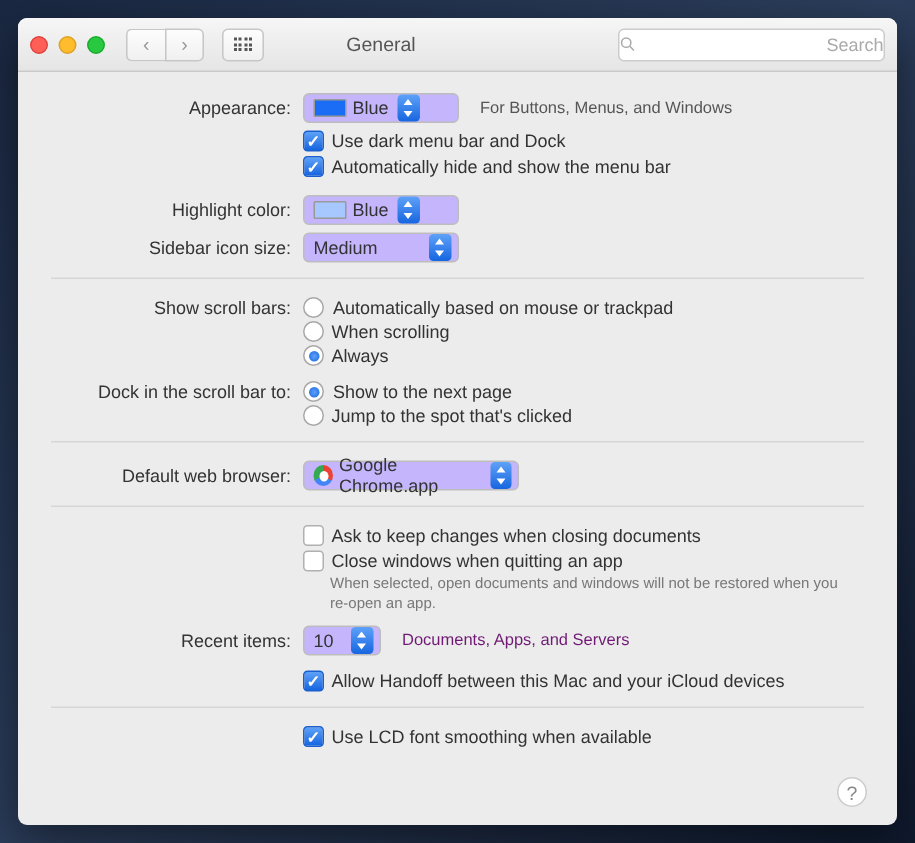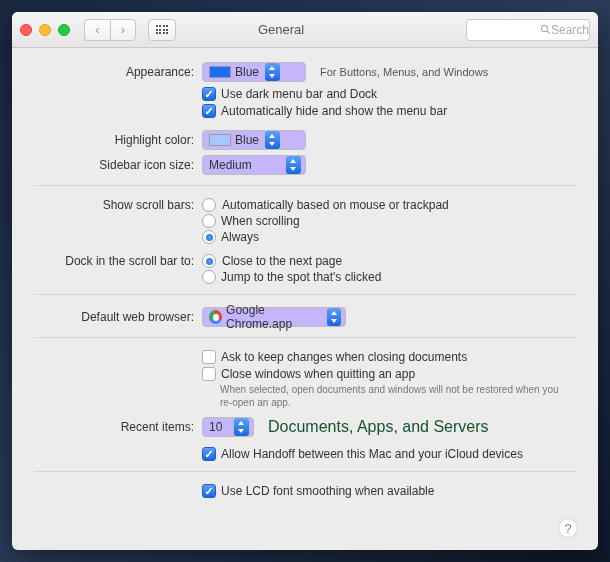--- a/index.html
+++ b/index.html
@@ -47,23 +47,23 @@
   width: 28px; height: 22px;
   background: linear-gradient(#fdfdfd,#f0f0f0);
   border: 1px solid #c7c7c7; border-radius: 4px;
   display: flex; align-items: center; justify-content: center;
   margin-left: 6px;
 }
 .gridicon { display: grid; grid-template-columns: repeat(4,2px); grid-template-rows: repeat(3,2px); gap: 1.5px; }
 .gridicon span { background: #555; width: 2px; height: 2px; }
 .title { flex: 1; text-align: center; font-size: 13px; color: #555; margin-left: -80px; }
 .search {
-  width: 124px; height: 22px;
+  width: 178px; height: 22px;
   background: #fff; border: 1px solid #ccc; border-radius: 4px;
-  display: flex; align-items: center; justify-content: flex-end;
+  display: flex; align-items: center; justify-content: space-between;
   color: #aaa; font-size: 12px; gap: 0;
 }
 .content { padding: 14px 22px 10px; font-size: 12px; }
 .row { display: flex; align-items: center; margin-bottom: 5px; }
 .lab { width: 168px; text-align: right; padding-right: 8px; color: #333; font-size: 12px; }
 .ctrl { display: flex; align-items: center; gap: 6px; }
 .select {
   height: 20px; background: #c4b5fd;
   border: 1px solid #bdbdbd; border-radius: 4px;
   display: flex; align-items: center; padding: 0 4px 0 6px;
@@ -209,21 +209,21 @@
     </div>
     <div class="radiorow" style="margin-bottom:10px">
       <span class="radio checked"></span>
       <span>Always</span>
     </div>
 
     <div class="row" style="margin-bottom:2px">
       <div class="lab">Dock in the scroll bar to:</div>
       <div class="ctrl">
         <span class="radio checked"></span>
-        <span>Close to the next page</span>
+        <span>Show to the next page</span>
       </div>
     </div>
     <div class="radiorow" style="margin-bottom:0">
       <span class="radio"></span>
       <span>Jump to the spot that's clicked</span>
     </div>
 
     <hr class="sep">
 
     <div class="row" style="margin-bottom:0">
@@ -247,21 +247,21 @@
     </div>
     <div class="hint">When selected, open documents and windows will not be restored when you re-open an app.</div>
 
     <div class="row" style="margin-bottom:10px">
       <div class="lab">Recent items:</div>
       <div class="ctrl">
         <div class="select" style="width:52px">
           <span>10</span>
           <span class="sel-arrows" style="margin-left:auto"></span>
         </div>
-        <span class="after" style="font-size:16px;color:#14532d">Documents, Apps, and Servers</span>
+        <span class="after" style="font-size:11px;color:#701a75">Documents, Apps, and Servers</span>
       </div>
     </div>
 
     <div class="checkrow" style="margin-bottom:0">
       <span class="checkbox checked"></span>
       <span>Allow Handoff between this Mac and your iCloud devices</span>
     </div>
 
     <hr class="sep">
 

